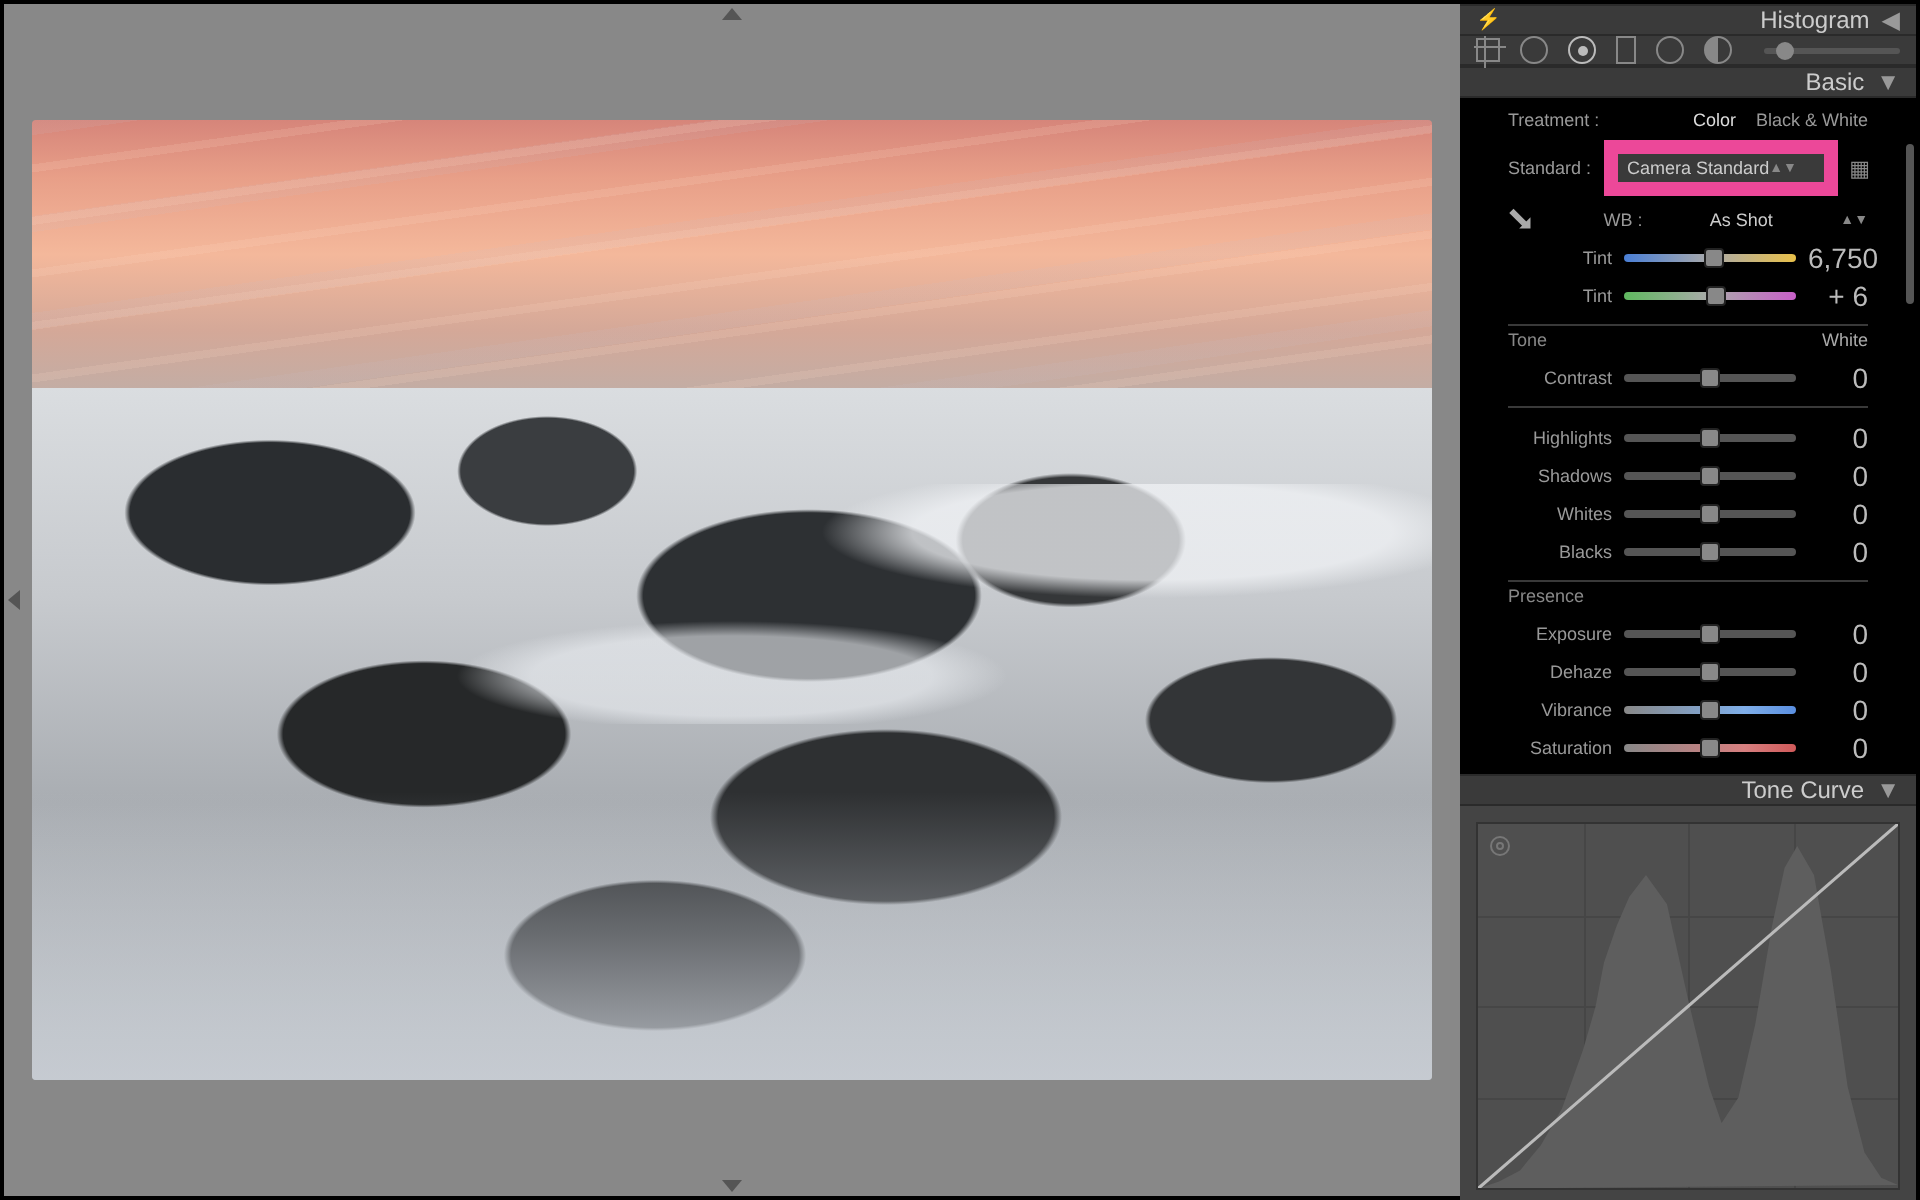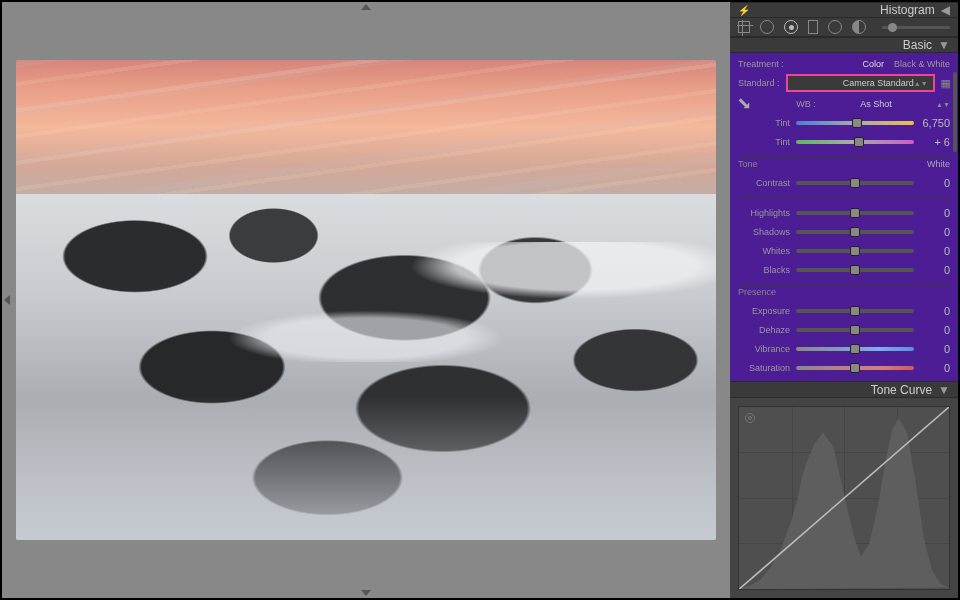--- a/index.html
+++ b/index.html
@@ -44,42 +44,42 @@
 .tool.crop::before{width:1px;height:16px;left:3px;top:-2px}
 .tool.crop::after{width:16px;height:1px;top:3px;left:-2px}
 .tool.ring{width:14px;height:14px;border:1.5px solid #888;border-radius:50%}
 .tool.dot{width:14px;height:14px;border:1.5px solid #bbb;border-radius:50%;display:flex;align-items:center;justify-content:center}
 .tool.dot::after{content:"";width:5px;height:5px;background:#bbb;border-radius:50%}
 .tool.rect{width:10px;height:14px;border:1.5px solid #888}
 .tool.brush{width:14px;height:14px;border:1.5px solid #888;border-radius:50%;background:linear-gradient(90deg,#888 50%,transparent 50%)}
 .miniSlider{flex:1;height:3px;background:#555;border-radius:2px;margin-left:6px;position:relative}
 .miniSlider::after{content:"";position:absolute;left:6px;top:-3px;width:9px;height:9px;border-radius:50%;background:#888}
 
-.basic-body{background:#4c1d95;padding:6px 8px;display:flex;flex-direction:column;gap:5px;flex:0 0 auto;overflow:hidden}
+.basic-body{background:#000000;padding:6px 24px;display:flex;flex-direction:column;gap:5px;flex:0 0 auto;overflow:hidden}
 .row{display:flex;align-items:center;height:14px;gap:6px}
 .row .lab{width:52px;text-align:right;color:#999;font-size:9px}
-.row .val{width:30px;text-align:right;color:#bbb;font-size:11px}
+.row .val{width:30px;text-align:right;color:#bbb;font-size:14px}
 .row .track{flex:1;height:4px;border-radius:2px;position:relative}
 .row .knob{position:absolute;top:-3px;width:10px;height:10px;background:#888;border-radius:2px;transform:translateX(-50%);border:1px solid #222}
 .track.temp{background:linear-gradient(90deg,#4a7fd6,#aaa,#e8c04a)}
 .track.tint{background:linear-gradient(90deg,#5fb85f,#aaa,#c85fc8)}
 .track.plain{background:#555}
 .track.vib{background:linear-gradient(90deg,#888,#7faee8 70%,#5a8fe0)}
 .track.sat{background:linear-gradient(90deg,#888,#d67f7f 70%,#d05a5a)}
 
 .subhead{display:flex;justify-content:space-between;align-items:center;color:#888;font-size:9px;padding:2px 0;border-top:1px solid #393939;margin-top:2px}
 .subhead .center{flex:1;}
 .subhead .rt{color:#aaa}
 
 .treat{display:flex;align-items:center;justify-content:space-between;font-size:9px;color:#999}
 .treat .opts{display:flex;gap:10px}
 .treat .opts span:first-child{color:#ddd}
 
 .prof{display:flex;align-items:center;gap:6px;font-size:9px;color:#999}
-.prof .dd{flex:1;background:#3a3a3a;border:2px solid #ec4899;padding:2px 5px;color:#ccc;display:flex;justify-content:flex-end;align-items:center}
+.prof .dd{flex:1;background:#3a3a3a;border:7px solid #ec4899;padding:2px 5px;color:#ccc;display:flex;justify-content:flex-start;align-items:center}
 .prof .grid{font-size:11px;color:#888;letter-spacing:-1px}
 
 .wbrow{display:flex;align-items:center;justify-content:space-between;font-size:9px;color:#999}
 .eyedrop{width:14px;height:14px;position:relative;transform:rotate(-45deg)}
 .eyedrop::before{content:"";position:absolute;width:3px;height:10px;background:#aaa;left:5px;top:0}
 .eyedrop::after{content:"";position:absolute;width:0;height:0;border:4px solid transparent;border-top-color:#aaa;left:2.5px;top:9px}
 
 
 .tcbody{background:#444;padding:8px;display:flex;flex-direction:column;gap:4px}
 .curvebox{width:100%;aspect-ratio:1.15;background:#4f4f4f;border:1px solid #333;position:relative}

